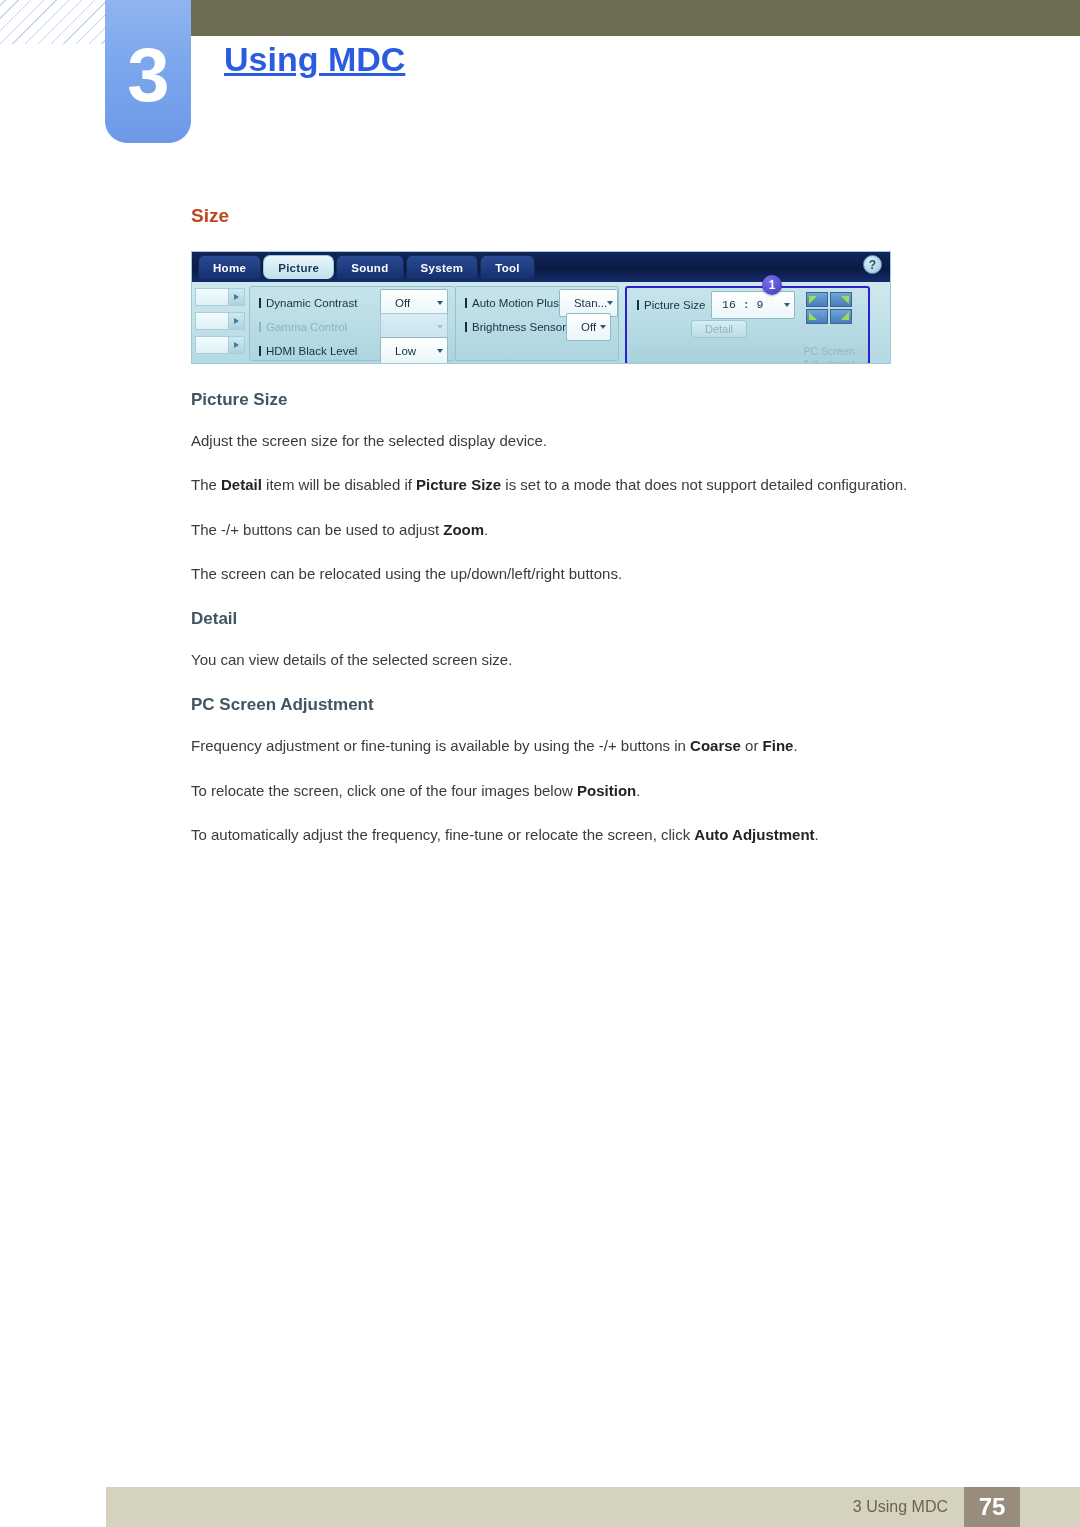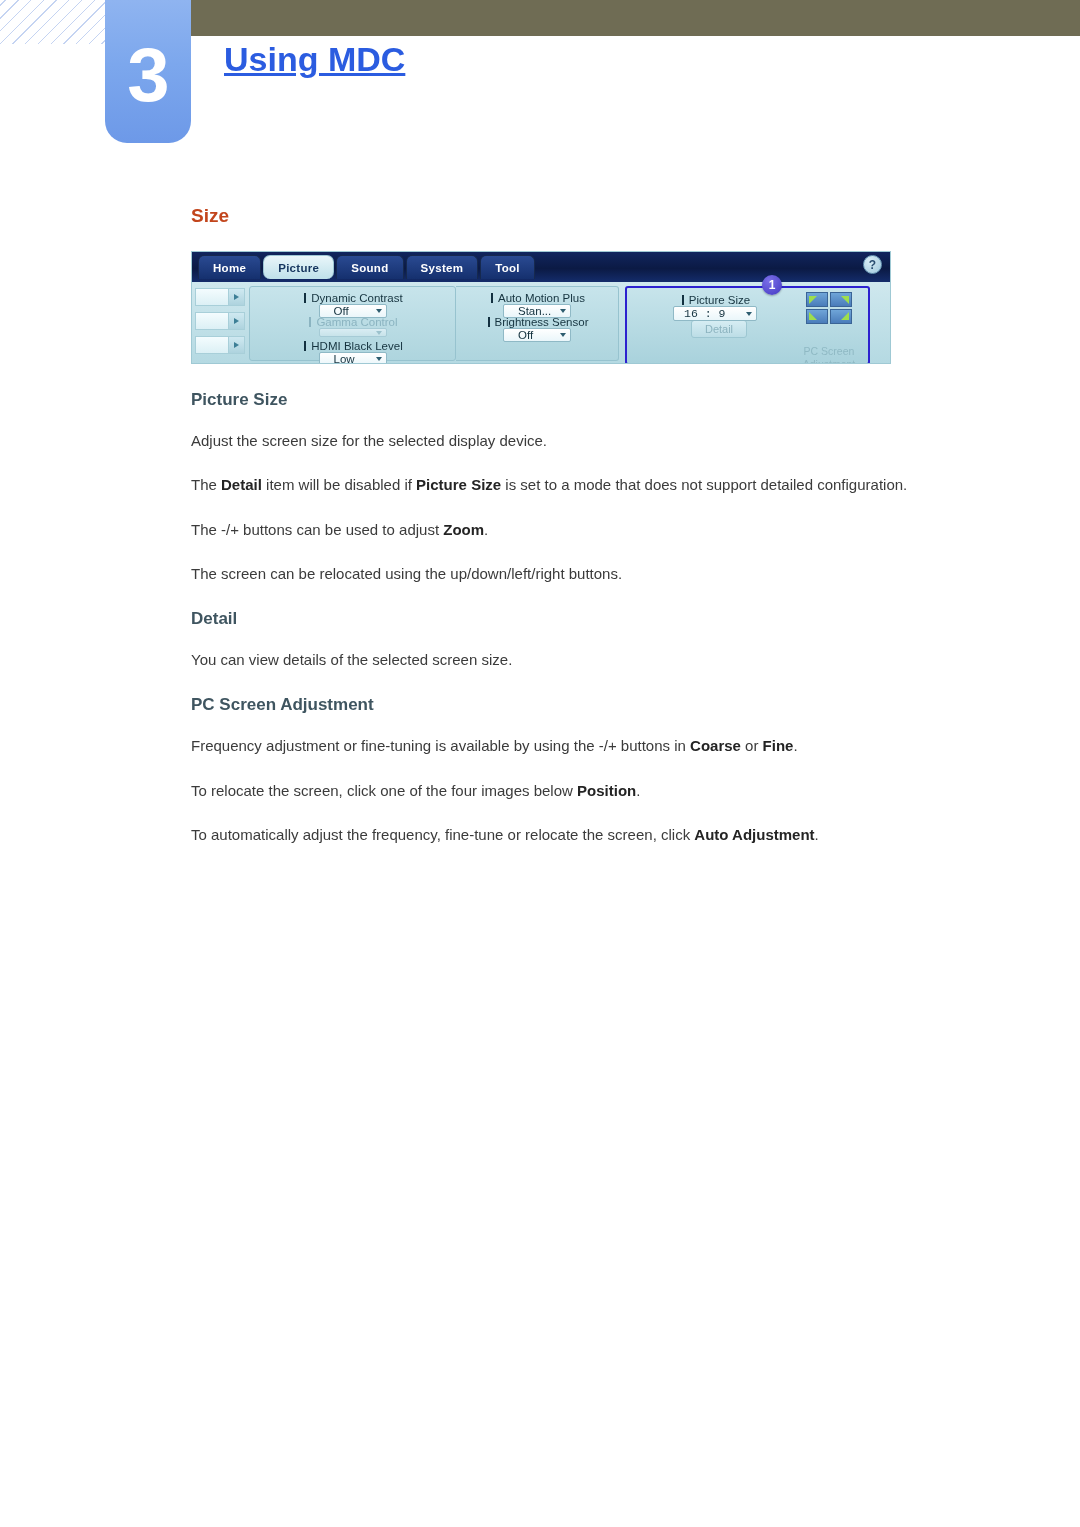--- a/index.html
+++ b/index.html
@@ -220,21 +220,20 @@
   .grp-wrap {
     display: flex;
     height: 75px;
   }
 
   .field {
     display: flex;
     align-items: center;
     height: 21px;
     margin-bottom: 3px;
-    flex-direction: column;
   }
   .field-label {
     font-size: 11.5px;
     color: #15333f;
     white-space: nowrap;
     flex: 1;
     padding-left: 2px;
   }
   .field-label::before {
     content: "";
@@ -541,14 +540,18 @@
     <div class="sub-head">PC Screen Adjustment</div>
 
     <p class="body"><span>Frequency adjustment or fine-tuning is available by using the -/+ buttons in </span><b>Coarse</b><span> or </span><b>Fine</b><span>.</span></p>
 
     <p class="body"><span>To relocate the screen, click one of the four images below </span><b>Position</b><span>.</span></p>
 
     <p class="body"><span>To automatically adjust the frequency, fine-tune or relocate the screen, click </span><b>Auto Adjustment</b><span>.</span></p>
 
   </div>
 
+  <div class="footer">
+    <div class="footer-text">3 Using MDC</div>
+    <div class="page-num-box">75</div>
+  </div>
 
 </div>
 
 </body></html>

